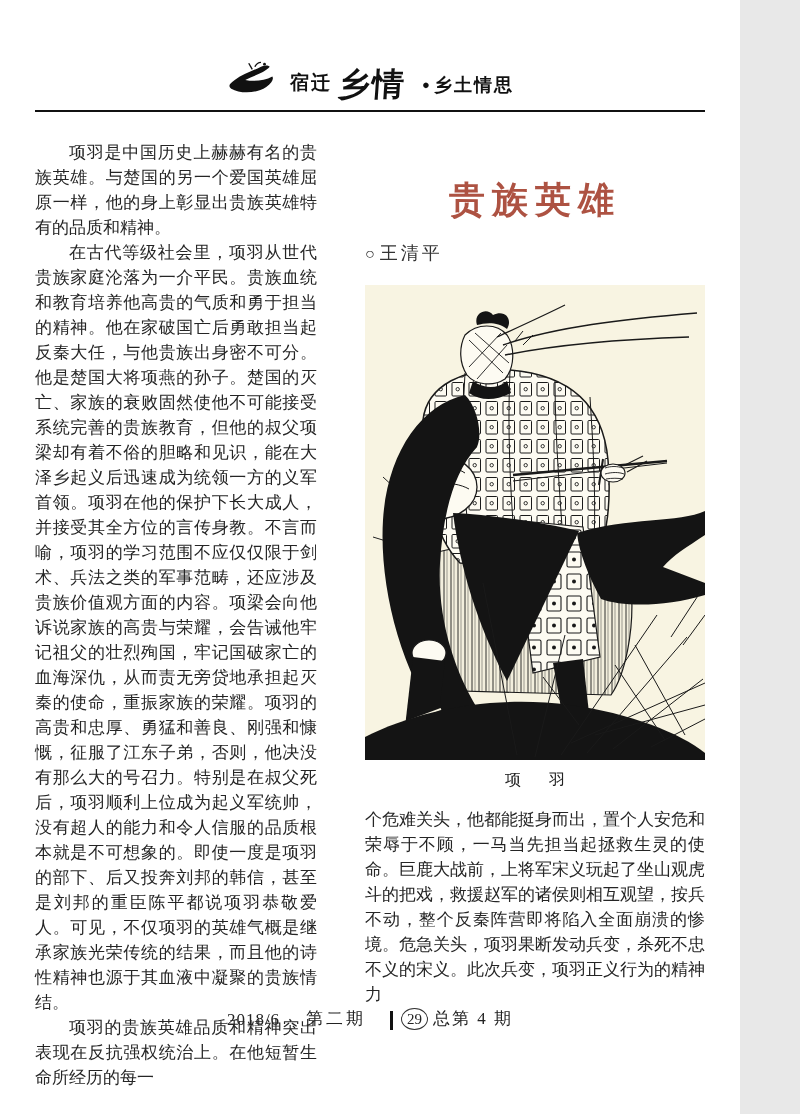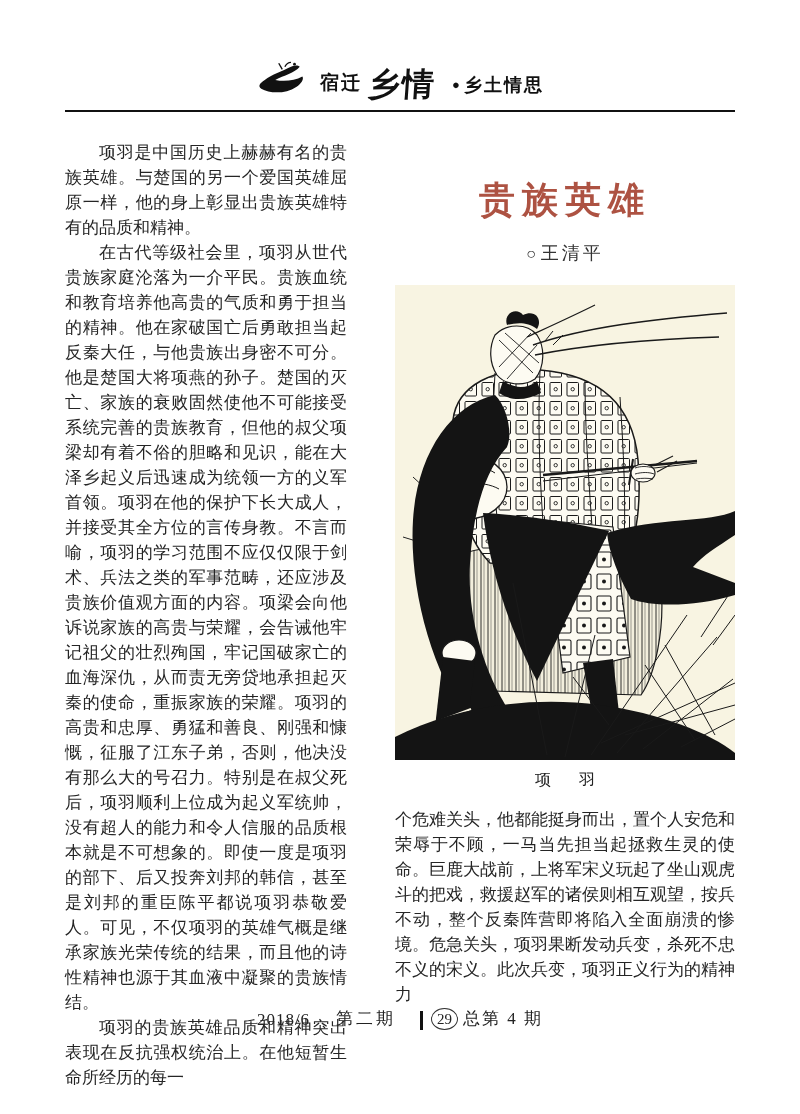--- a/index.html
+++ b/index.html
@@ -1,20 +1,20 @@
 <!DOCTYPE html>
 <html><head>
 <meta charset="utf-8">
 <style>
   * { margin: 0; padding: 0; box-sizing: border-box; }
   html, body { background: #e8e8e8; }
   body { width: 800px; margin: 0 auto; font-family: "Liberation Serif", "DejaVu Serif", serif; }
   .page {
     position: relative;
-    width: 800px; height: 1114px;
+    width: 740px; height: 1114px;
     background: #ffffff;
     color: #222;
     overflow: hidden;
   }
   
   .header { padding-top: 58px; }
   .logo-row {
     width: 670px; margin: 0 auto 10px auto;
     display: flex; justify-content: center; align-items: flex-end;
     color: #111;
@@ -40,21 +40,20 @@
     margin-top: 36px;
     text-align: center;
     font-family: "Liberation Sans", sans-serif;
     font-weight: bold;
     font-size: 36px;
     letter-spacing: 7px;
     color: #ad5242;
   }
   .article-author {
     margin-top: 16px;
-    text-align: center;
     font-size: 18px;
     letter-spacing: 3px;
     color: #333;
   }
   .author-mark { font-size: 16px; margin-right: 2px; }
   
   .illustration-box {
     margin-top: 20px;
     width: 340px; height: 475px;
     background: #f8f4e2;

